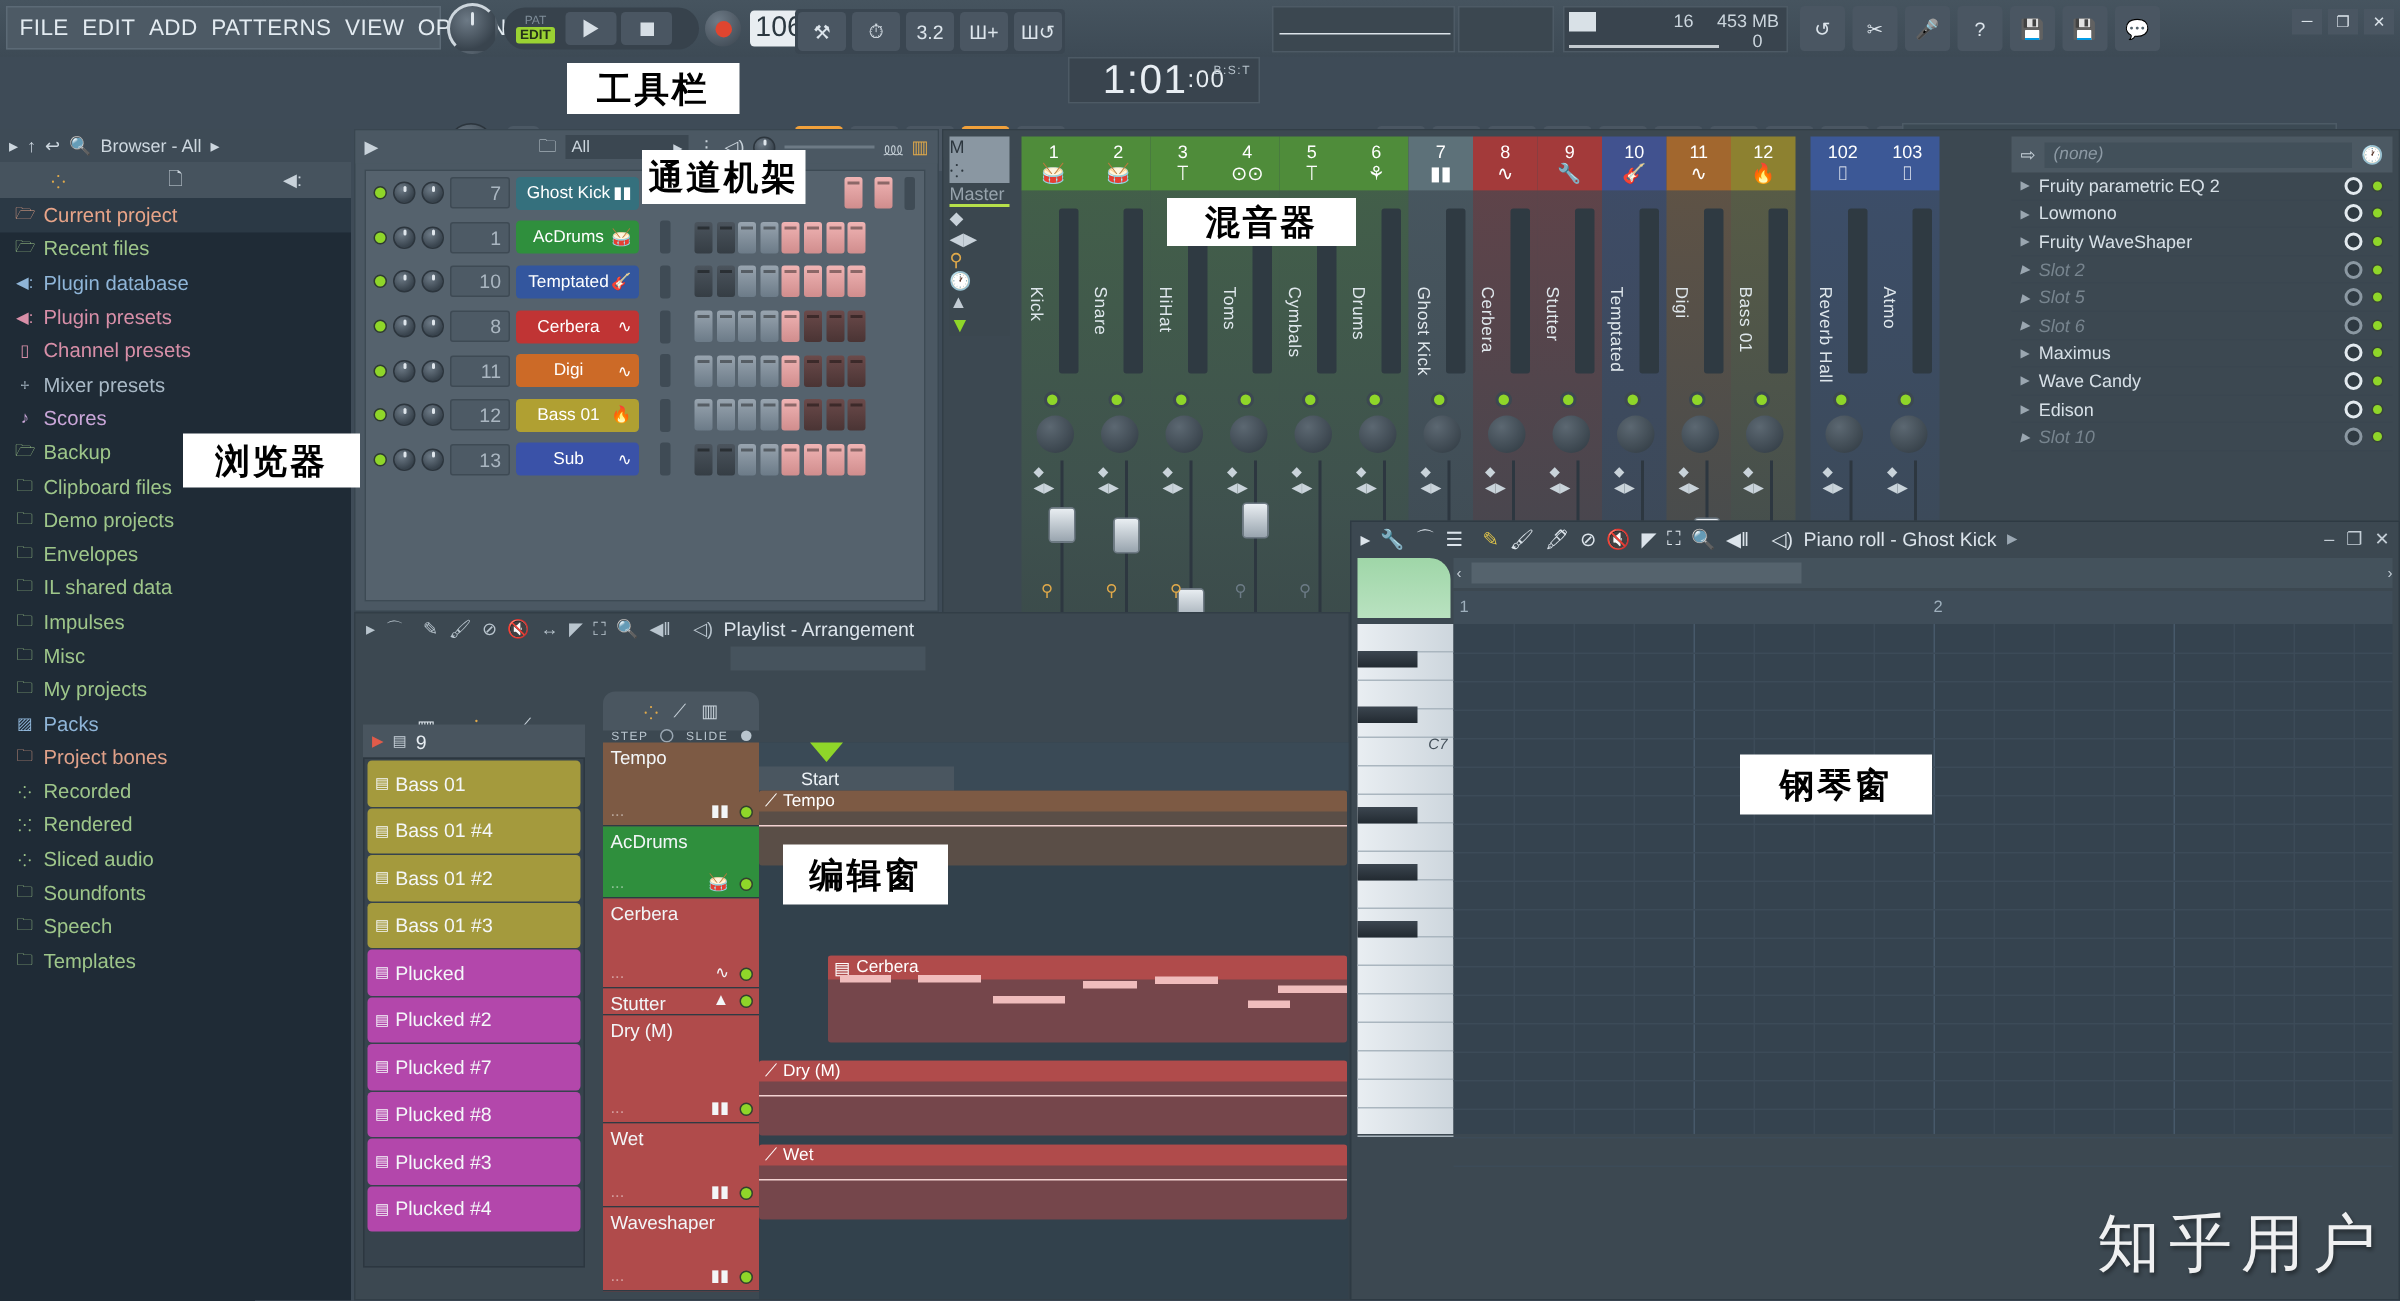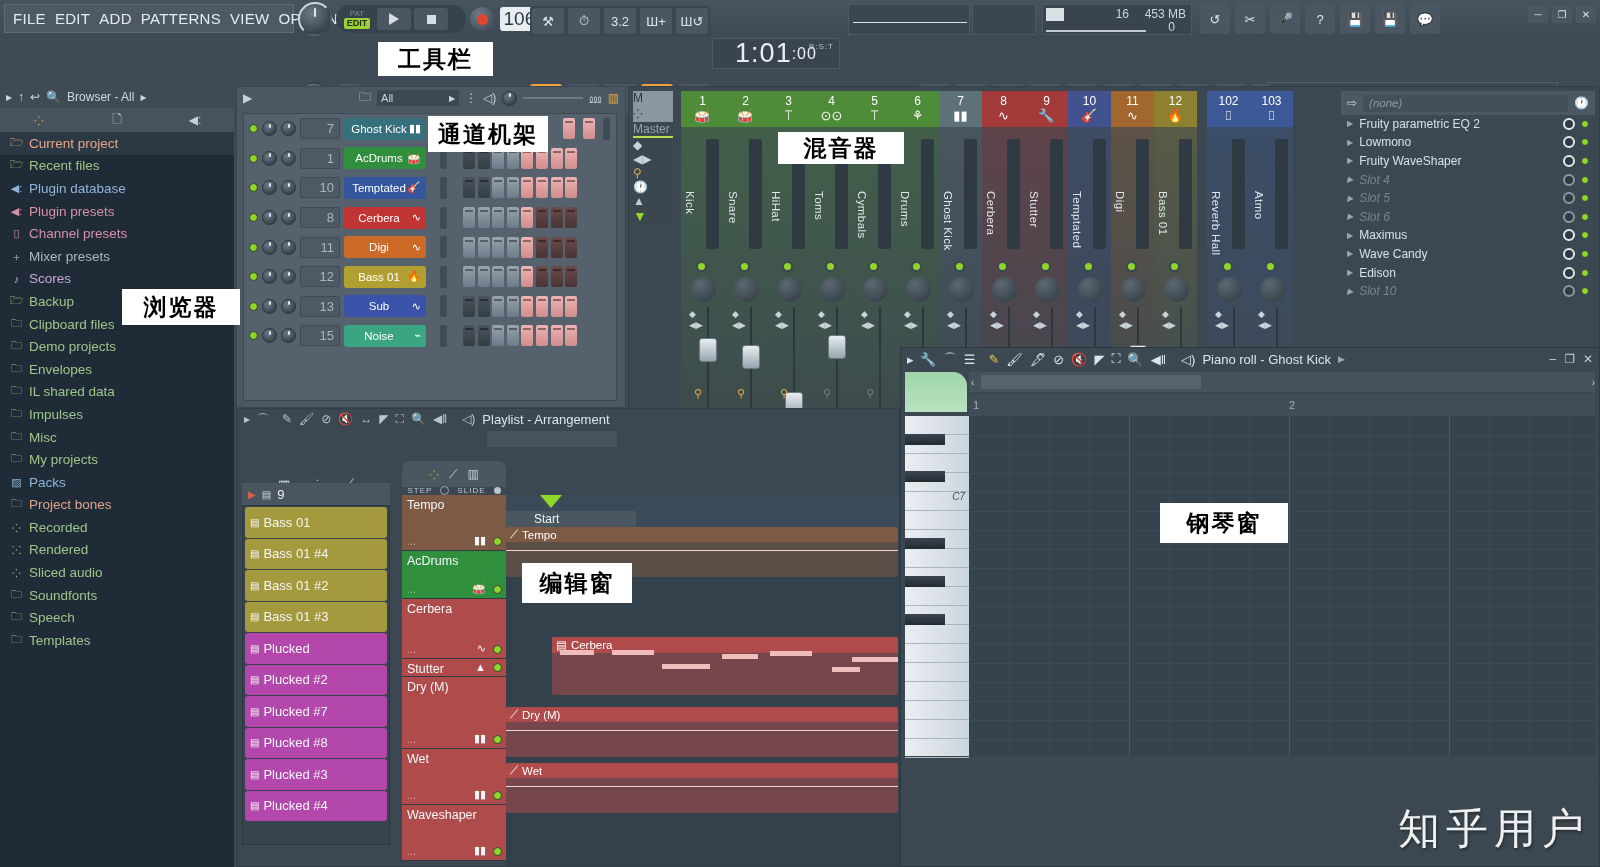--- a/index.html
+++ b/index.html
@@ -612,41 +612,20 @@
           <span class="step dk"></span>
           <span class="step dk"></span>
           <span class="step "></span>
           <span class="step "></span>
           <span class="step pk"></span>
           <span class="step pk"></span>
           <span class="step pk"></span>
           <span class="step pk"></span>
         </div>
       </div>
-      <div class="chrow">
-        <span class="led"></span>
-        <span class="knob miniknob"></span>
-        <span class="knob miniknob"></span>
-        <span class="chnum">15</span>
-        <div class="chname" style="background: rgb(58, 165, 128);">
-          <span class="nt">Noise</span>
-          <span class="ni">⌁</span>
-        </div>
-        <span class="vslim" style="margin-left: 10px;"></span>
-        <div class="steps">
-          <span class="step dk"></span>
-          <span class="step dk"></span>
-          <span class="step "></span>
-          <span class="step "></span>
-          <span class="step pk"></span>
-          <span class="step pk"></span>
-          <span class="step pk"></span>
-          <span class="step pk"></span>
-        </div>
-      </div>
     </div>
 </div>
 
 <div class="abs" id="mixer">
   <div id="mixHead">
     <span>Wide</span>
   </div>
 
   <div class="abs" id="master">
     <div class="hdr" style="background:#8a97a2;color:#2c363e;">
@@ -960,21 +939,21 @@
           <span class="led2"></span>
         </div>
         <div class="fxslot">
           <span class="car">▶</span>
           <span>Fruity WaveShaper</span>
           <span class="kn"></span>
           <span class="led2"></span>
         </div>
         <div class="fxslot empty">
           <span class="car">▶</span>
-          <span>Slot 4</span>
+          <span>Slot 2</span>
           <span class="kn"></span>
           <span class="led2"></span>
         </div>
         <div class="fxslot empty">
           <span class="car">▶</span>
           <span>Slot 5</span>
           <span class="kn"></span>
           <span class="led2"></span>
         </div>
         <div class="fxslot empty">
@@ -1253,17 +1232,17 @@
       <div style="position: absolute; left: 0px; right: 0px; top: 323px; height: 1px; background: rgb(60, 75, 88);"></div>
       <div style="position: absolute; left: 0px; right: 0px; top: 342px; height: 1px; background: rgb(60, 75, 88);"></div>
       <div style="position: absolute; left: 0px; right: 0px; top: 361px; height: 1px; background: rgb(60, 75, 88);"></div>
     </div>
 
 </div>
 
 <div class="abs" id="watermark">知乎用户</div>
 
 <div class="abs anno" style="left: 378px; top: 42px; width: 115px; height: 34px;">工具栏</div>
-<div class="abs anno" style="left: 428px; top: 116px; width: 120px; height: 36px;">通道机架</div>
+<div class="abs anno" style="left: 428px; top: 100px; width: 109px; height: 36px;">通道机架</div>
 <div class="abs anno" style="left: 778px; top: 132px; width: 126px; height: 32px;">混音器</div>
 <div class="abs anno" style="left: 122px; top: 289px; width: 118px; height: 36px;">浏览器</div>
 <div class="abs anno" style="left: 522px; top: 563px; width: 110px; height: 40px;">编辑窗</div>
 <div class="abs anno" style="left: 1160px; top: 503px; width: 128px; height: 40px;">钢琴窗</div>
 
 </body></html>

